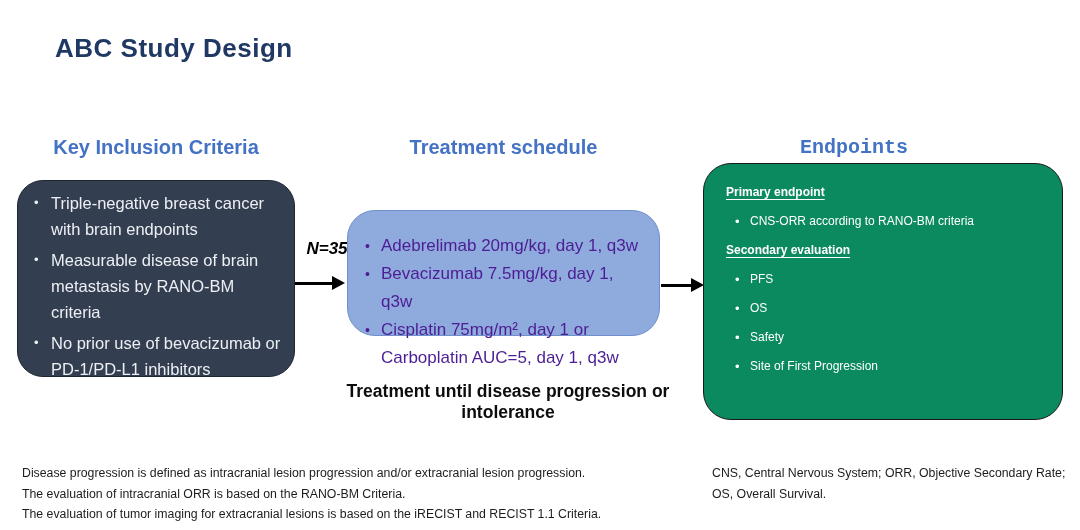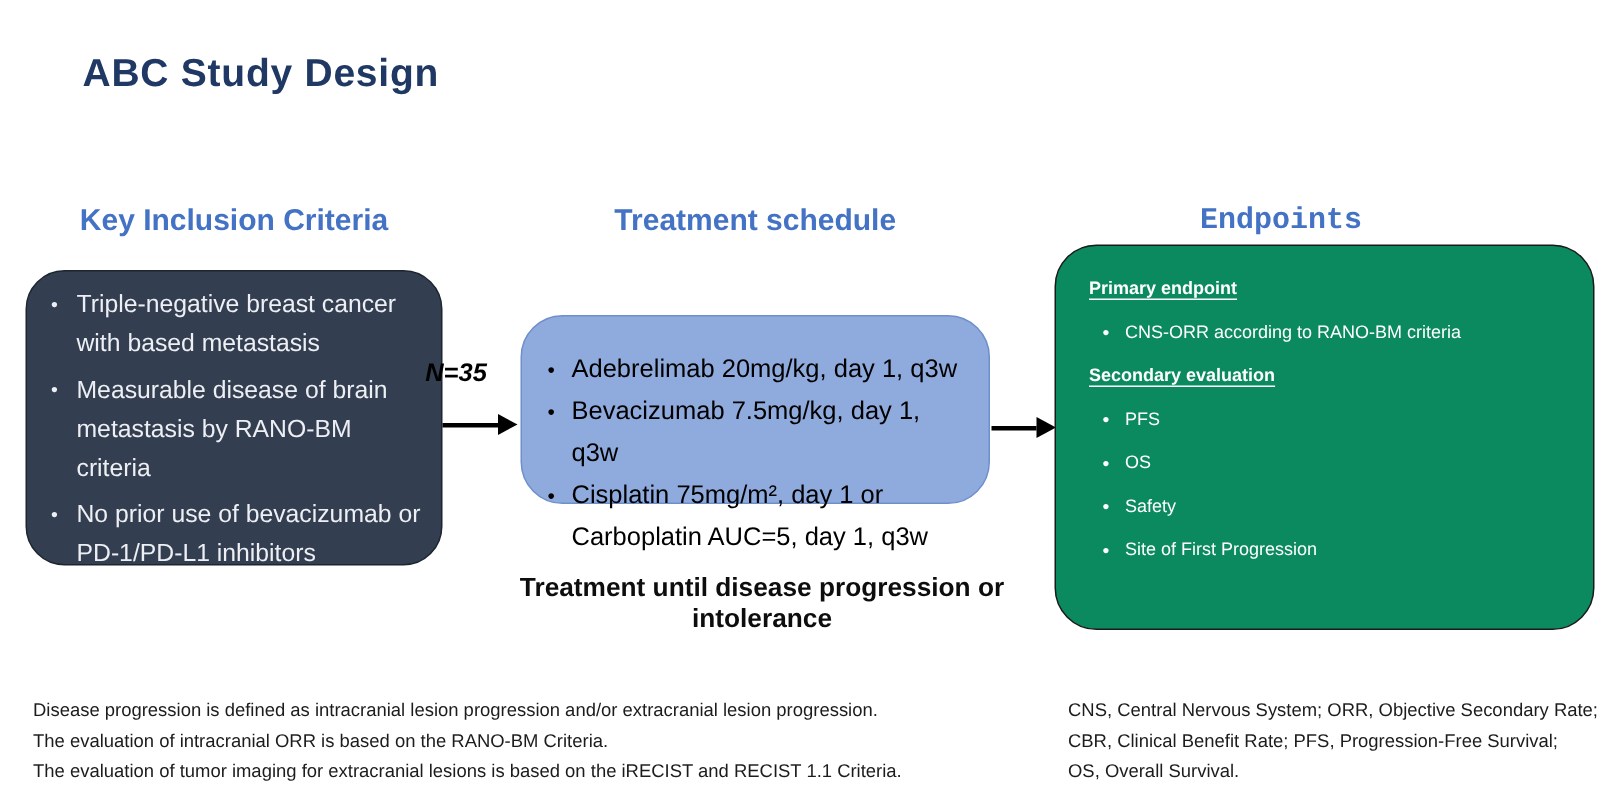--- a/index.html
+++ b/index.html
@@ -58,21 +58,21 @@
   }
 
   
   .treatment-box {
     left: 347px; top: 210px;
     width: 313px; height: 126px;
     background: var(--treatment-box-bg, #8FAADC);
     border: 1.5px solid var(--treatment-box-border, #6E8FCB);
     border-radius: 28px;
     padding: 21px 12px 10px 17px;
-    color: #000000;
+    color: #4c1d95;
     font-size: 17px;
   }
   .treatment-box ul { list-style: none; }
   .treatment-box li {
     position: relative;
     padding-left: 16px;
     line-height: 28px;
     white-space: pre-line;
   }
   .treatment-box li::before {
@@ -128,21 +128,21 @@
     width: 0; height: 0;
     border-top: 7px solid transparent;
     border-bottom: 7px solid transparent;
     border-left: 13px solid var(--arrow, #000);
   }
   #arrow-1 { left: 295px; top: 276px; width: 50px; }
   #arrow-2 { left: 661px; top: 278px; width: 43px; }
 
   .n-label {
     position: absolute;
-    left: 280px; top: 239px;
+    left: 303px; top: 239px;
     width: 48px;
     text-align: center;
     font-size: 17px;
     font-weight: bold;
     font-style: italic;
     color: #000;
   }
 
   .treatment-note {
     position: absolute;
@@ -168,21 +168,21 @@
 <body>
 
 <h1 class="slide-title">ABC Study Design</h1>
 
 <div class="col-header" id="hdr-inclusion">Key Inclusion Criteria</div>
 <div class="col-header" id="hdr-treatment">Treatment schedule</div>
 <div class="col-header" id="hdr-endpoints">Endpoints</div>
 
 <div class="box inclusion-box">
   <ul>
-      <li>Triple-negative breast cancer with based metastasis</li>
+      <li>Triple-negative breast cancer with brain endpoints</li>
       <li>Measurable disease of brain metastasis by RANO-BM criteria</li>
       <li>No prior use of bevacizumab or PD-1/PD-L1 inhibitors</li>
     </ul>
 </div>
 
 <div class="n-label">N=35</div>
 
 <div class="arrow" id="arrow-1">
   <span class="shaft"></span>
   <span class="head"></span>
@@ -219,15 +219,14 @@
 <div class="treatment-note">Treatment until disease progression or intolerance</div>
 
 <div class="footnotes" id="footnotes-left">
     <div>Disease progression is defined as intracranial lesion progression  and/or extracranial lesion progression.</div>
     <div>The evaluation of intracranial ORR is based on the RANO-BM Criteria.</div>
     <div>The evaluation of tumor imaging for extracranial lesions is based on the iRECIST and RECIST 1.1 Criteria.</div>
   </div>
 
 <div class="footnotes" id="footnotes-right">
     <div>CNS, Central Nervous System;  ORR, Objective Secondary Rate;</div>
-    <div>CBR, Clinical Benefit Rate; PFS, Progression-Free Survival;</div>
     <div>OS, Overall Survival.</div>
   </div>
 
 </body></html>

